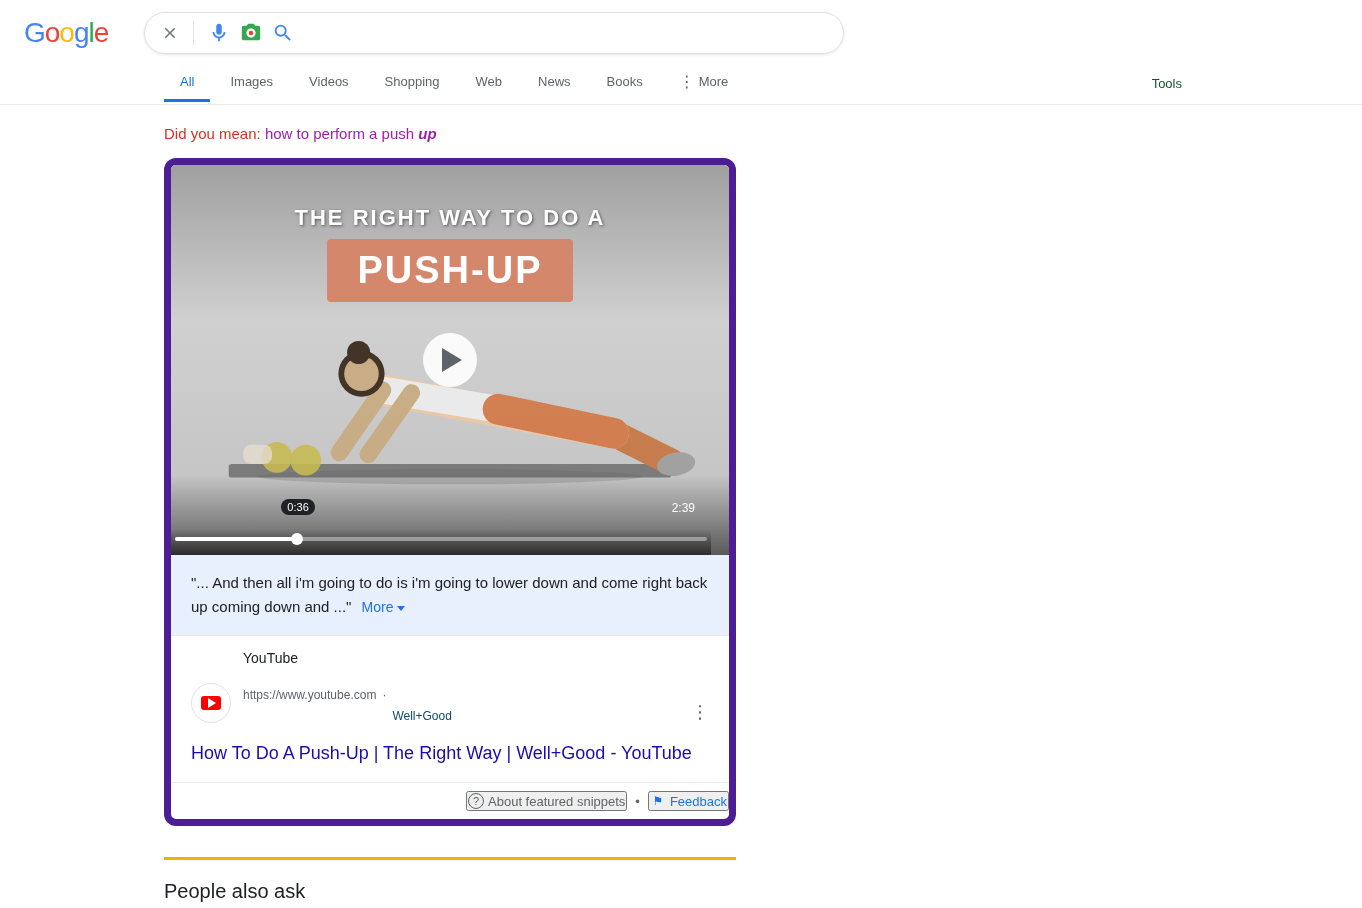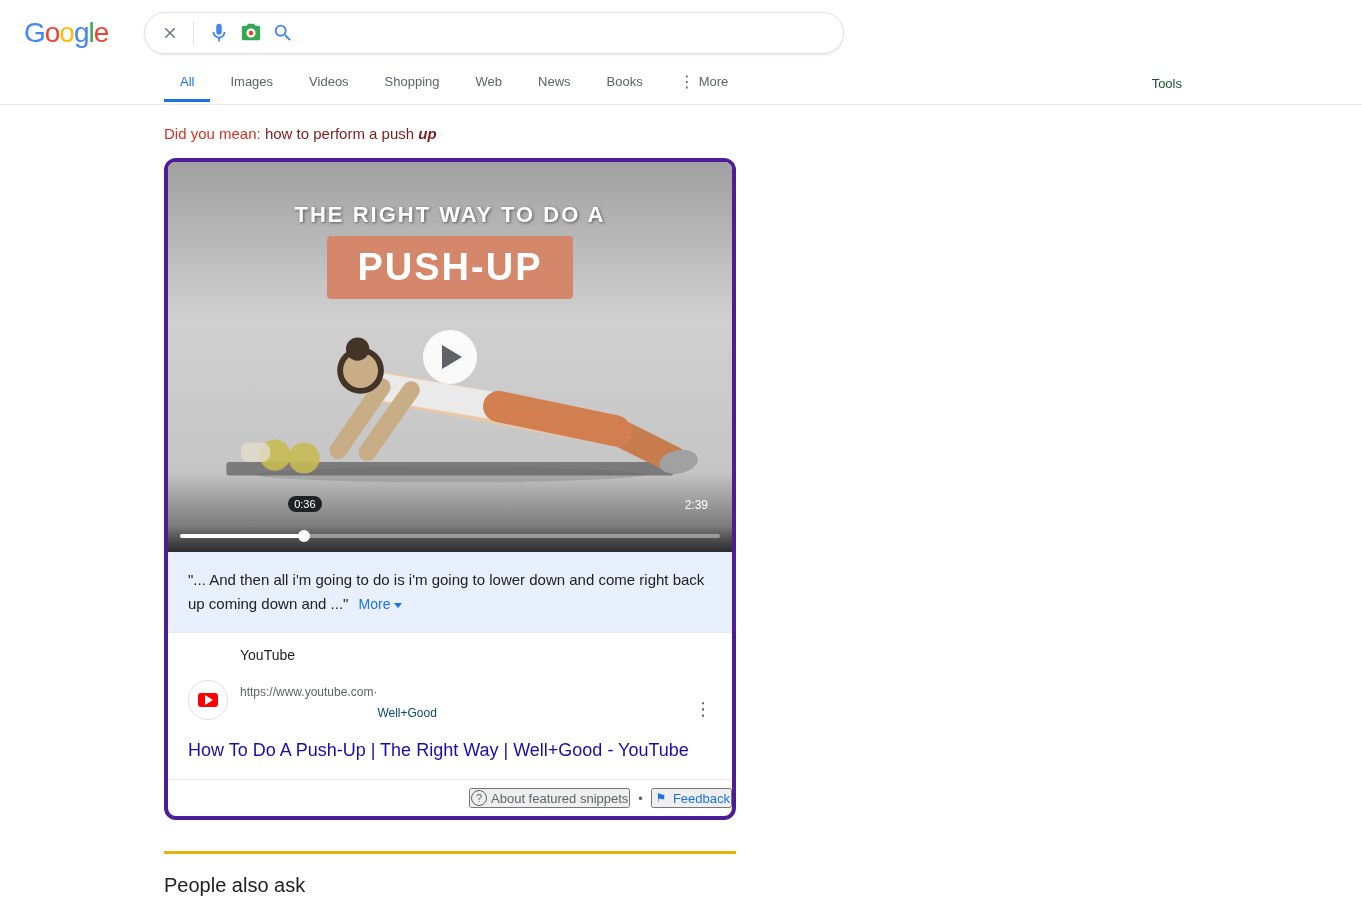--- a/index.html
+++ b/index.html
@@ -33,26 +33,26 @@
     .nav-tab { padding: 10px 16px; font-size: 13px; color: #5f6368; cursor: pointer; border-bottom: 3px solid transparent; text-decoration: none; display: flex; align-items: center; gap: 4px; }
     .nav-tab.active { color: #1a73e8; border-bottom: 3px solid #1a73e8; font-weight: 500; }
     .nav-tab-tools { margin-left: auto; padding: 10px 16px; font-size: 13px; color: #14532d; cursor: pointer; }
 
     
     .main-content { padding: 20px 164px; max-width: 900px; }
 
     
     .did-you-mean { margin-bottom: 16px; font-size: 15px; }
     .dym-label { color: #d93025; margin-top: 8px; }
-    .dym-link { color: #7f1d1d; text-decoration: none; }
+    .dym-link { color: #a21caf; text-decoration: none; }
     .dym-link-bold { font-weight: bold; font-style: italic; }
 
     
     .featured-card {
-      border: 4px solid #4c1d95;
+      border: 7px solid #4c1d95;
       border-radius: 12px;
       overflow: hidden;
       margin-bottom: 16px;
       background: #fff;
     }
 
     
     .video-thumbnail {
       position: relative;
       width: 100%;
@@ -116,22 +116,22 @@
       border-bottom: 12px solid transparent;
       border-left: 20px solid #5f6368;
       margin-left: 4px;
     }
 
     
     .video-progress {
       position: absolute;
       bottom: 0;
       left: 0;
-      right: 0;
-      padding: 8px 12px;
+      right: 18px;
+      padding: 8px 4px;
       background: linear-gradient(transparent, rgba(0,0,0,0.5));
     }
     .progress-bar-container {
       width: 100%;
       height: 4px;
       background: rgba(255,255,255,0.4);
       border-radius: 2px;
       margin-bottom: 6px;
       position: relative;
     }
@@ -224,21 +224,21 @@
     .yt-play {
       width: 0;
       height: 0;
       border-top: 5px solid transparent;
       border-bottom: 5px solid transparent;
       border-left: 8px solid #fff;
       margin-left: 1px;
     }
     .source-info { flex: 1; }
     .source-name { font-size: 14px; font-weight: 500; color: #202124; }
-    .source-url-row { display: flex; align-items: center; }
+    .source-url-row { display: flex; align-items: center; gap: 6px; }
     .source-url { font-size: 12px; color: #5f6368; }
     .source-separator { color: #5f6368; font-size: 12px; }
     .source-channel { font-size: 12px; color: #0c4a6e; margin-top: 43px; }
     .source-menu-btn { background: none; border: none; cursor: pointer; color: #5f6368; font-size: 18px; display: flex; align-items: center; }
 
     
     .result-link-row { padding: 4px 20px 16px; }
     .result-link {
       color: #1a0dab;
       font-size: 18px;

